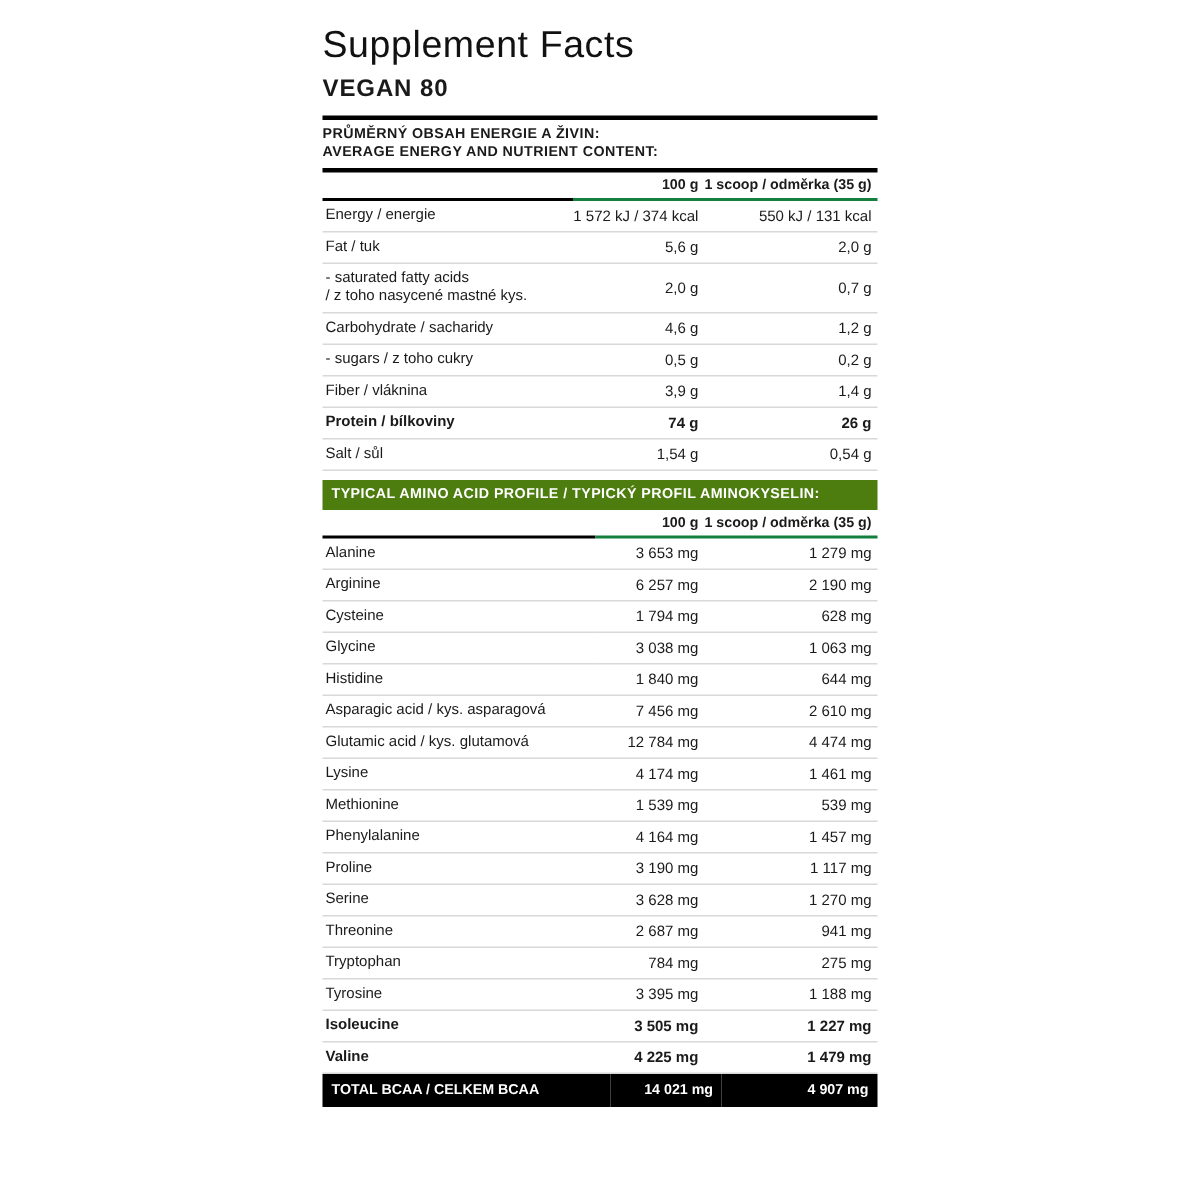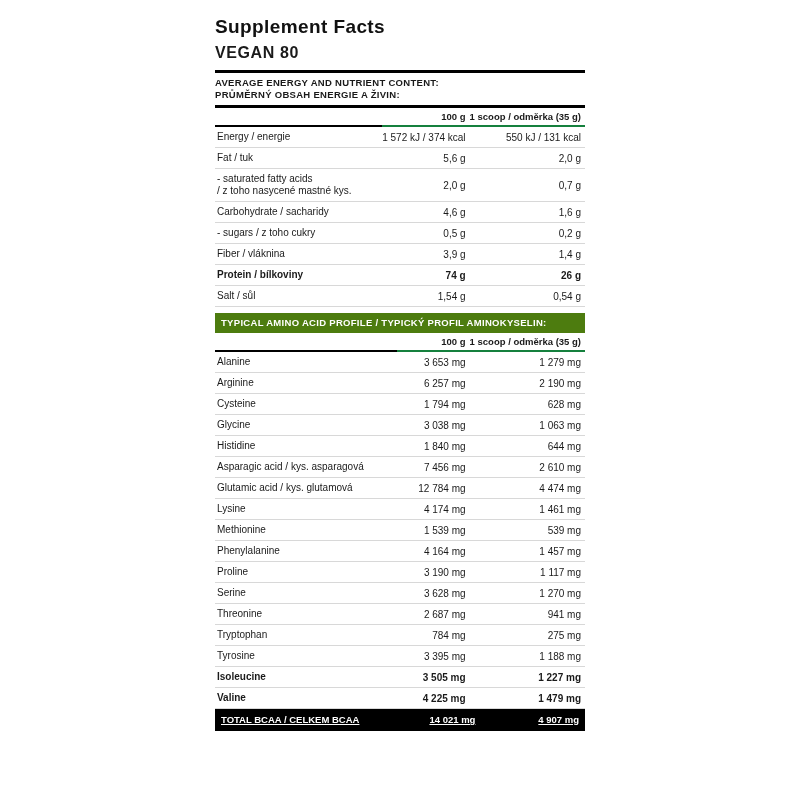--- a/index.html
+++ b/index.html
@@ -14,22 +14,22 @@
   }
   #panel {
     position: absolute;
     left: 215px;
     top: 0;
     width: 370px;
     height: 800px;
     background: #ffffff;
   }
   .title {
-    font-size: 19px;
-    font-weight: bold;
+    font-size: 25px;
+    font-weight: normal;
     letter-spacing: 0.4px;
     padding-top: 16px;
     padding-bottom: 6px;
     color: #111;
   }
   .subtitle {
     font-size: 16px;
     font-weight: bold;
     letter-spacing: 0.6px;
     color: #1a1a1a;
@@ -93,40 +93,39 @@
   }
   .row.bold td { font-weight: bold; }
   .blackrow td {
     background: #000;
     color: #fff;
     font-weight: bold;
     font-size: 9.5px;
     padding: 5px 0;
     border: none;
     line-height: 12px;
-    text-decoration: underline;
   }
   .blackrow td.lbl { padding-left: 6px; }
   .blackrow td.v1, .blackrow td.v2 { text-align: right; padding-right: 6px; white-space: nowrap; margin-top: 36px; }
   .blackrow.two td.lbl { line-height: 11px; padding-top: 4px; padding-bottom: 4px; }
   .gap { height: 6px; }
 </style>
 </head>
 <body>
 
 <div id="panel">
 
   <div class="title">Supplement Facts</div>
   <div class="subtitle">VEGAN 80</div>
 
   <div class="rule-thick"></div>
 
   <div class="section-head">
+    <div>PRŮMĚRNÝ OBSAH ENERGIE A ŽIVIN:</div>
     <div>AVERAGE ENERGY AND NUTRIENT CONTENT:</div>
-    <div>PRŮMĚRNÝ OBSAH ENERGIE A ŽIVIN:</div>
   </div>
 
   <div class="rule-thick"></div>
 
   <table>
     <tbody id="nutrition-body">
       <tr class="colhead">
         <td class="lbl" style="width:52%"></td>
         <td style="width:20%">100 g</td>
         <td style="width:28%">1 scoop / odměrka (35 g)</td>
@@ -142,21 +141,21 @@
           <td class="v2">2,0 g</td>
         </tr>
         <tr class="row">
           <td class="lbl">- saturated fatty acids<br>/ z toho nasycené mastné kys.</td>
           <td class="v1">2,0 g</td>
           <td class="v2">0,7 g</td>
         </tr>
         <tr class="row">
           <td class="lbl">Carbohydrate / sacharidy</td>
           <td class="v1">4,6 g</td>
-          <td class="v2">1,6 g</td>
+          <td class="v2">1,2 g</td>
         </tr>
         <tr class="row">
           <td class="lbl">- sugars / z toho cukry</td>
           <td class="v1">0,5 g</td>
           <td class="v2">0,2 g</td>
         </tr>
         <tr class="row">
           <td class="lbl">Fiber / vláknina</td>
           <td class="v1">3,9 g</td>
           <td class="v2">1,4 g</td>

